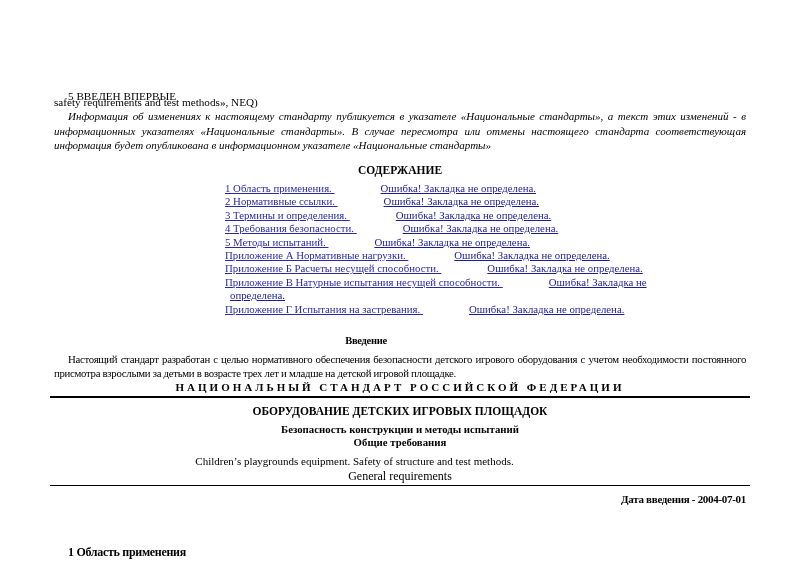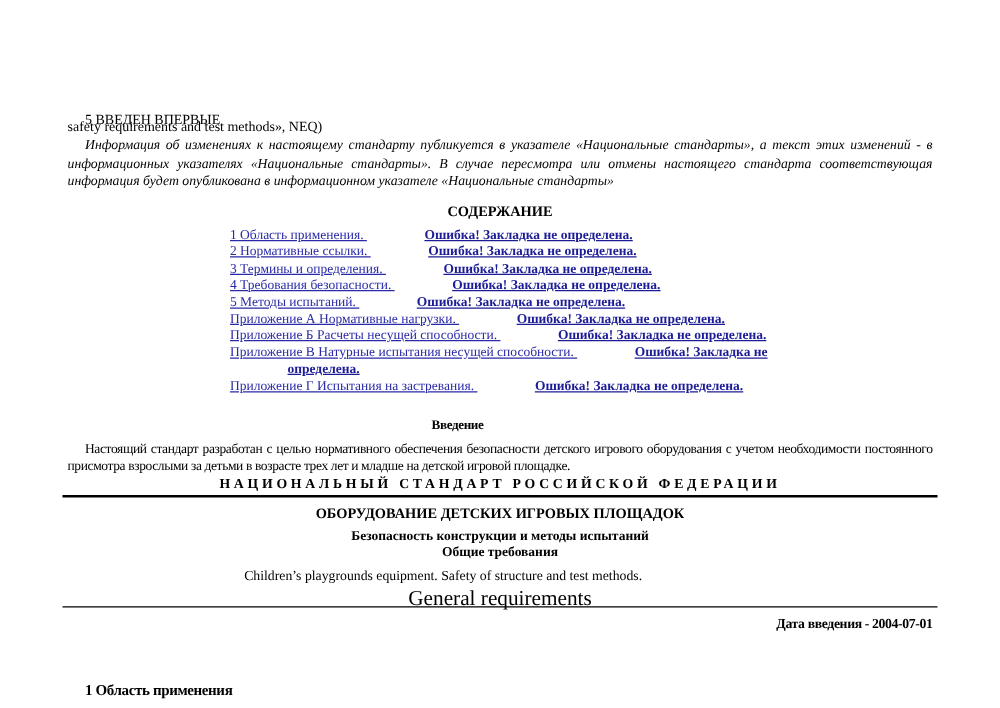--- a/index.html
+++ b/index.html
@@ -5,22 +5,22 @@
   html, body { margin: 0; padding: 0; background: #ffffff; }
   body { width: 800px; height: 566px; position: relative; overflow: hidden;
          font-family: "Liberation Serif", "DejaVu Serif", serif; color: #000; }
   .abs { position: absolute; }
   .p { font-size: 11.2px; line-height: 14px; }
   .just { text-align: justify; text-align-last: left; }
   .ital { font-style: italic; font-size: 11px; }
   .center { text-align: center; }
   .bold { font-weight: bold; }
   .toc-line { font-size: 10.8px; line-height: 13.4px; white-space: nowrap; }
-  .toc-link { color: #2a2aa8; text-decoration: underline; }
-  .toc-err { font-weight: bold; color: #1c1c96; text-decoration: underline; padding-left: 46px; }
+  .toc-link { color: #2a2aa8; text-decoration: underline; margin-left: 41px; }
+  .toc-err { font-weight: normal; color: #1c1c96; text-decoration: underline; padding-left: 46px; }
   .rule { position: absolute; height: 0; border-top: 2px solid #000; }
   .condensed { letter-spacing: -0.3px; }
 </style>
 </head>
 <body>
 
 <div class="abs p" style="left:54px; top:69px;margin-top:26px;">safety requirements and test methods», NEQ)</div>
 <div class="abs p" style="left:68px; top:89px;">5 ВВЕДЕН ВПЕРВЫЕ</div>
 <div class="abs p ital just" style="left:54px; top:109px; width:692px; text-indent:14px; line-height:14.5px;">Информация об изменениях к настоящему стандарту публикуется в указателе «Национальные стандарты», а текст этих изменений - в информационных указателях «Национальные стандарты». В случае пересмотра или отмены настоящего стандарта соответствующая информация будет опубликована в информационном указателе «Национальные стандарты»</div>
 
@@ -62,17 +62,17 @@
 <div class="abs bold center condensed" style="left:0; width:732px; top:335px; font-size:10.5px;">Введение</div>
 <div class="abs p just condensed" style="left:54px; top:352px; width:692px; text-indent:14px; font-size:10.8px; line-height:14px;">Настоящий стандарт разработан с целью нормативного обеспечения безопасности детского игрового оборудования с учетом необходимости постоянного присмотра взрослыми за детьми в возрасте трех лет и младше на детской игровой площадке.</div>
 
 <div class="abs bold center" style="left:0; width:800px; top:381px; font-size:11px; letter-spacing:3px;">НАЦИОНАЛЬНЫЙ СТАНДАРТ РОССИЙСКОЙ ФЕДЕРАЦИИ</div>
 <div class="rule" style="left:50px; width:700px; top:396px;"></div>
 
 <div class="abs bold center" style="left:0; width:800px; top:405px; font-size:11.5px;">ОБОРУДОВАНИЕ ДЕТСКИХ ИГРОВЫХ ПЛОЩАДОК</div>
 <div class="abs bold center" style="left:0; width:800px; top:423px; font-size:10.8px;">Безопасность конструкции и методы испытаний</div>
 <div class="abs bold center" style="left:0; width:800px; top:436px; font-size:10.8px;">Общие требования</div>
 <div class="abs center" style="left:0; width:709px; top:455px; font-size:11px;">Children’s playgrounds equipment. Safety of structure and test methods.</div>
-<div class="abs center" style="left:0; width:800px; top:469px; font-size:17px;">General requirements</div>
+<div class="abs center" style="left:0; width:800px; top:469px; font-size:12px;">General requirements</div>
 <div class="rule" style="left:50px; width:700px; top:485px; border-top-width:1.5px;"></div>
 
 <div class="abs bold condensed" style="right:54px; top:493px; font-size:11px;">Дата введения - 2004-07-01</div>
 <div class="abs bold condensed" style="left:68px; top:513px; font-size:12px;margin-top:32px;">1 Область применения</div>
 
 </body></html>

